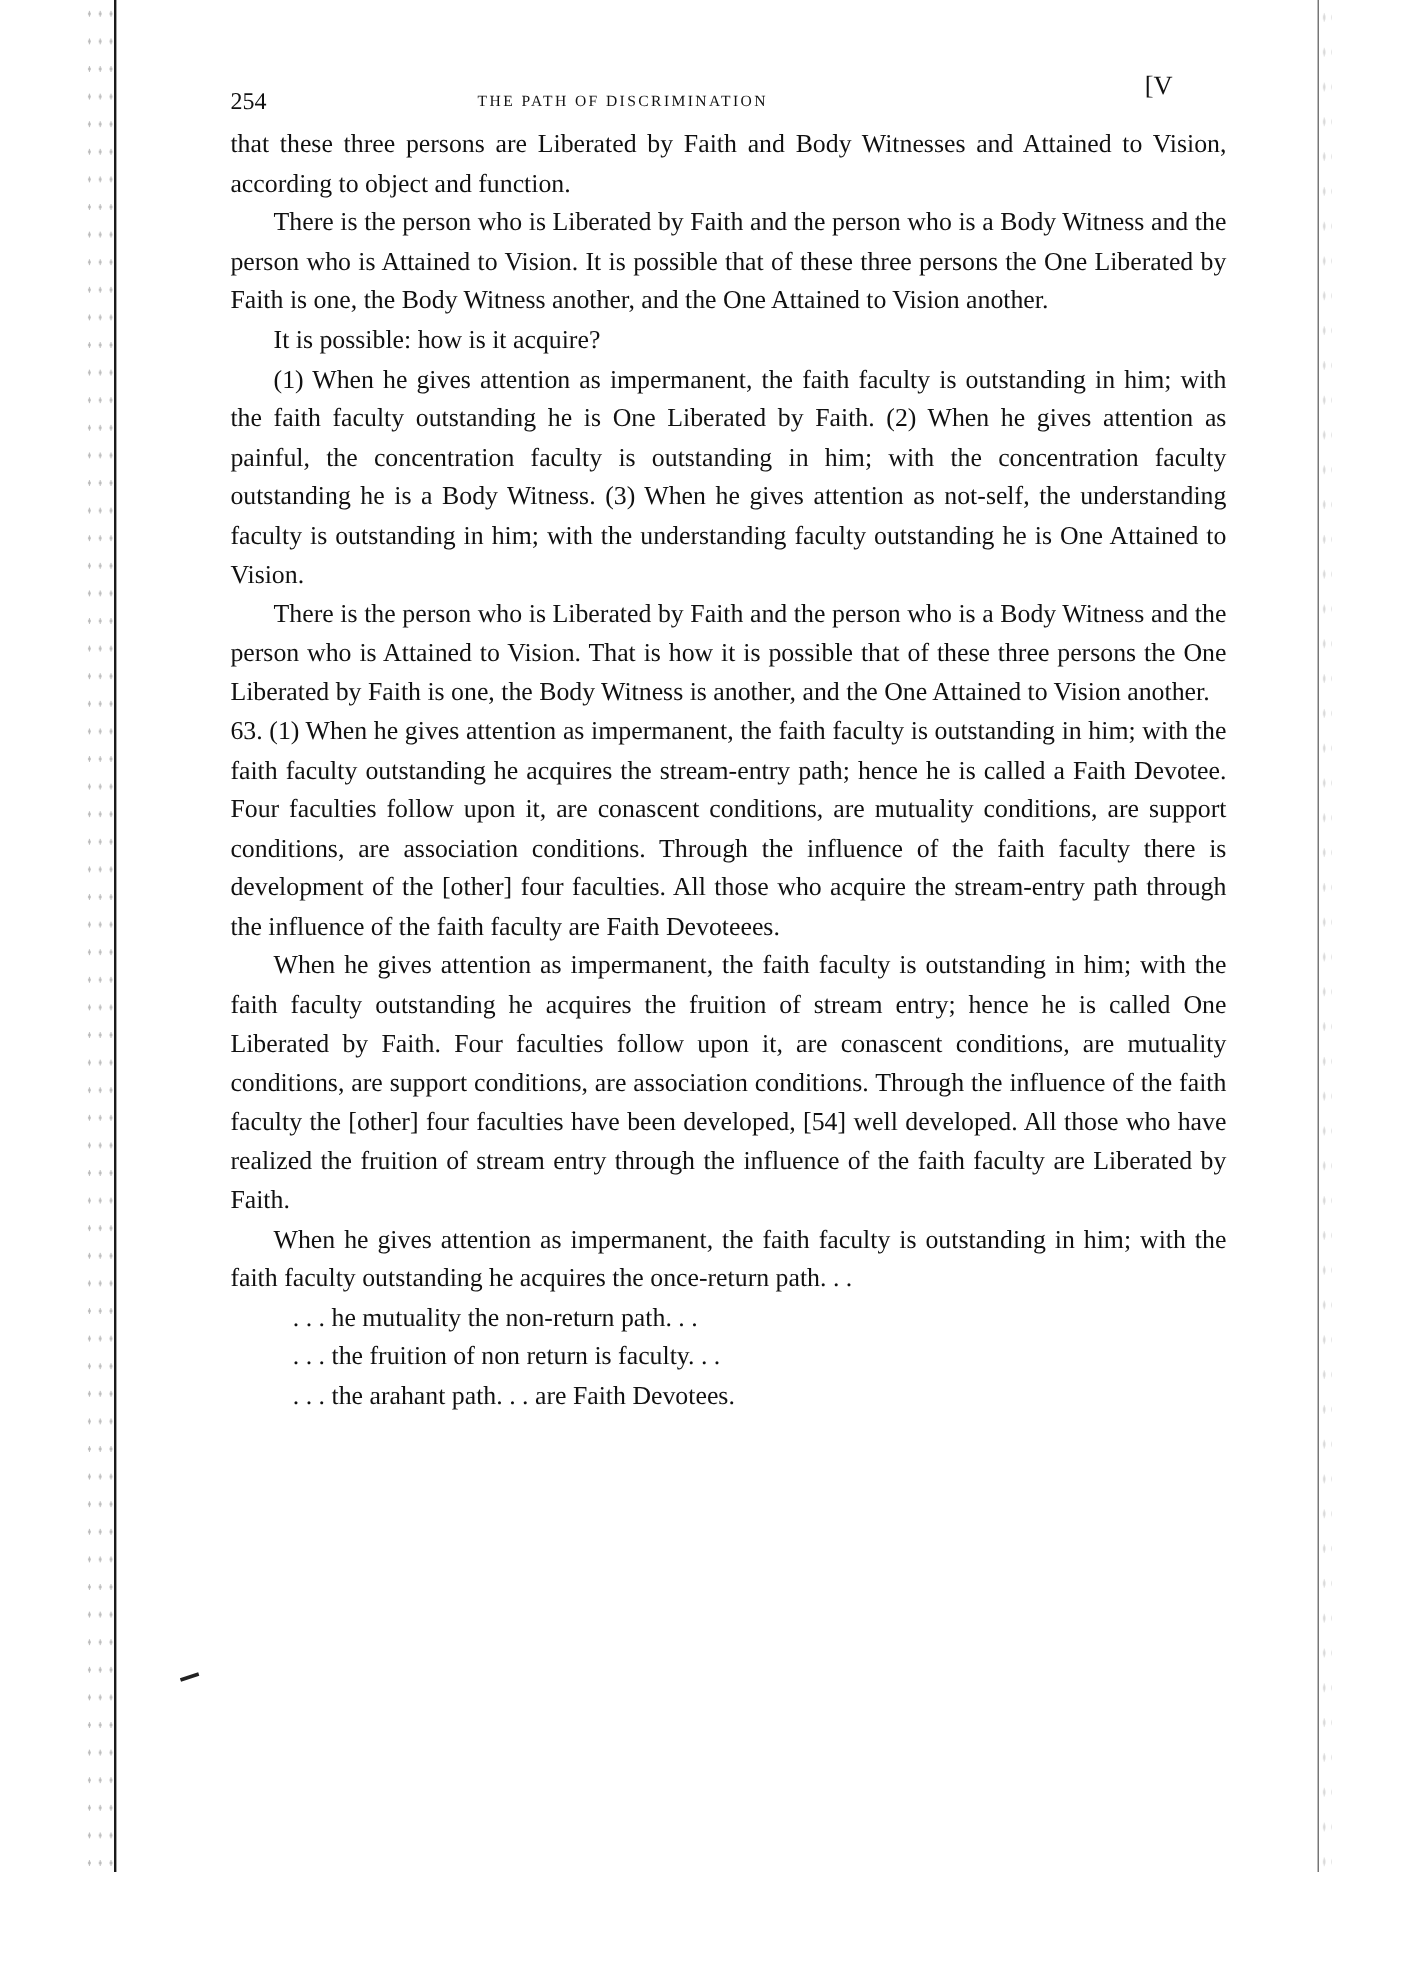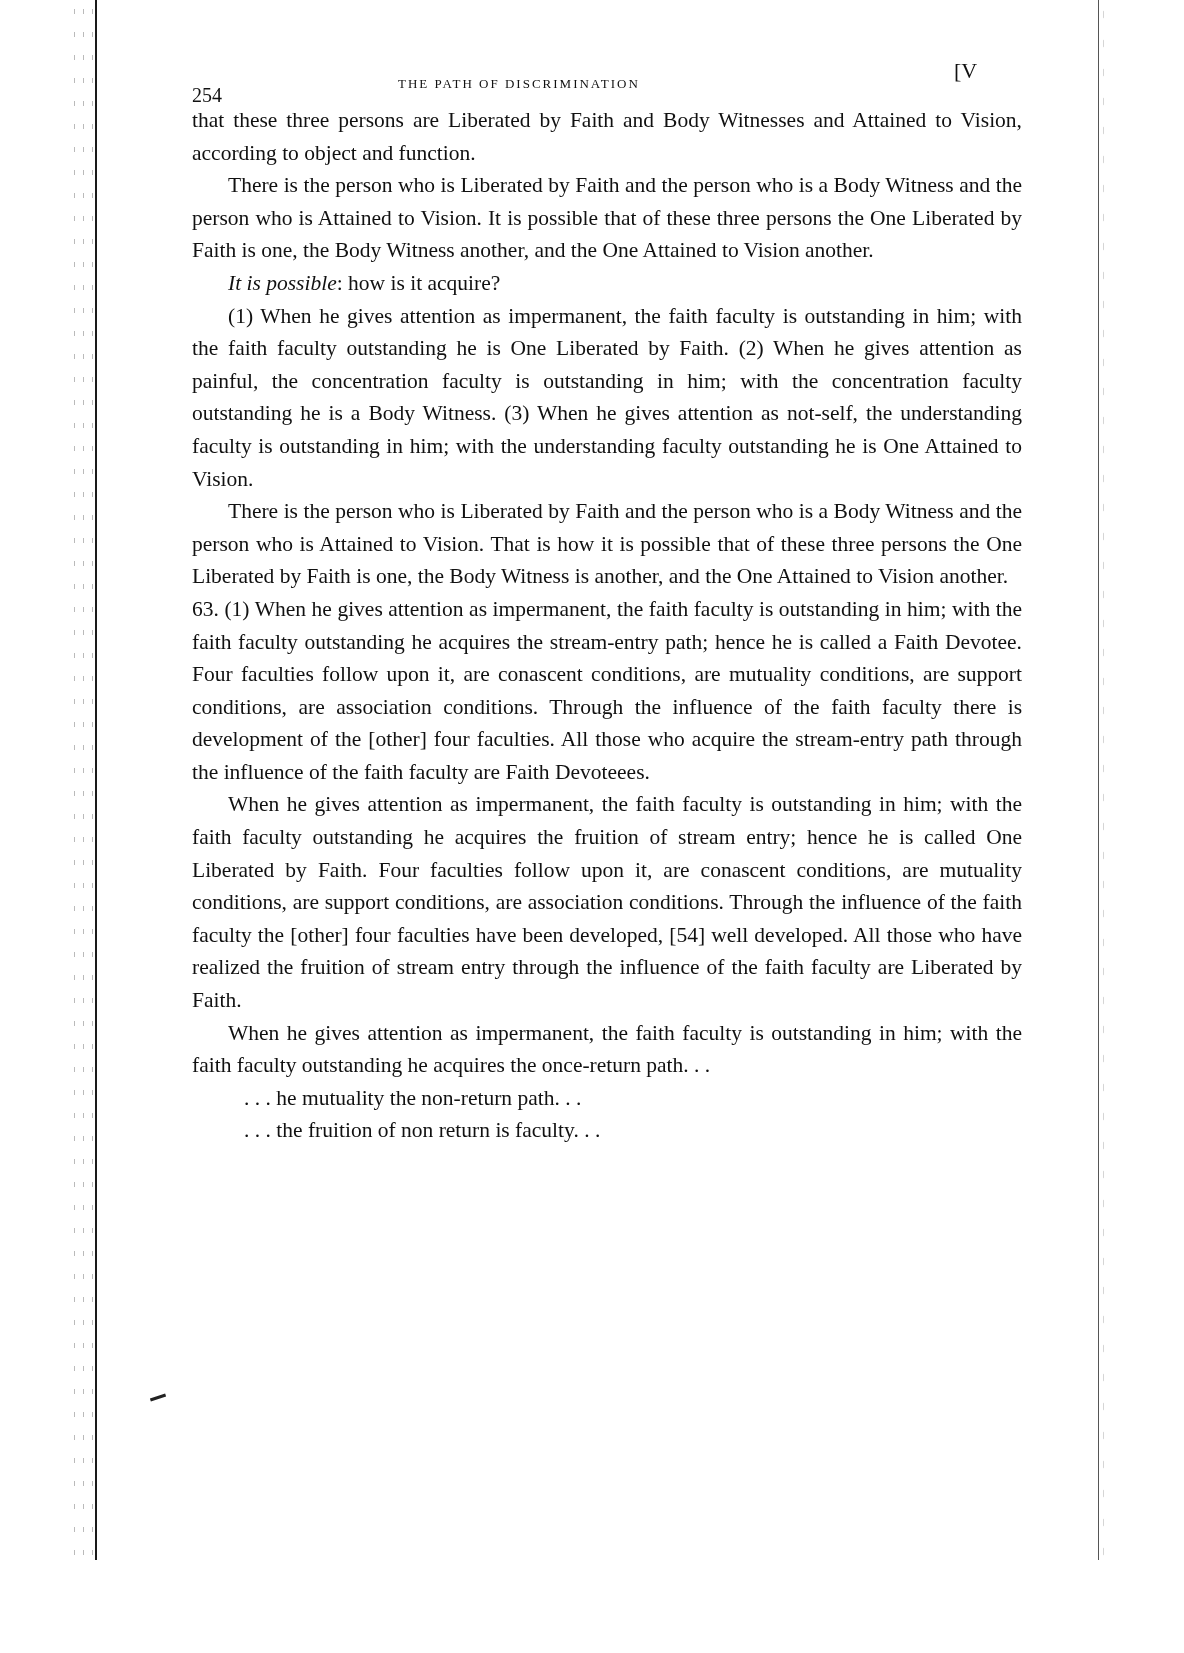--- a/index.html
+++ b/index.html
@@ -68,21 +68,20 @@
     }
     .running-head {
       position: relative;
       height: 40px;
       font-size: 20px;
     }
     .page-number {
       position: absolute;
       left: 0;
       top: 16px;
-      margin-top: 10px;
     }
     .running-title {
       position: absolute;
       left: 206px;
       top: 6px;
       letter-spacing: 2px;
       font-size: 13px;
       margin-top: 12px;
     }
     .section-mark {
@@ -101,21 +100,20 @@
       margin: 0;
     }
     .indent {
       text-indent: 36px;
     }
     .ellipsis-line {
       padding-left: 52px;
       text-align: left;
     }
     .it {
-      font-style: italic;
     }
   </style>
 </head>
 <body>
 
 <div class="scan-speckle-left"></div>
 <div class="scan-edge-left"></div>
 <div class="scan-edge-right"></div>
 <div class="scan-speckle-right"></div>
 <div class="stray-mark"></div>
@@ -131,14 +129,15 @@
     <p>that these three persons are Liberated by Faith and Body Witnesses and Attained to Vision, according to object and function.</p>
     <p class="indent">There is the person who is Liberated by Faith and the person who is a Body Witness and the person who is Attained to Vision. It is possible that of these three persons the One Liberated by Faith is one, the Body Witness another, and the One Attained to Vision another.</p>
     <p class="indent"><span class="it">It is possible</span><span>: how is it acquire?</span></p>
     <p class="indent">(1) When he gives attention as impermanent, the faith faculty is outstanding in him; with the faith faculty outstanding he is One Liberated by Faith. (2) When he gives attention as painful, the concentration faculty is outstanding in him; with the concentration faculty outstanding he is a Body Witness. (3) When he gives attention as not-self, the understanding faculty is outstanding in him; with the understanding faculty outstanding he is One Attained to Vision.</p>
     <p class="indent">There is the person who is Liberated by Faith and the person who is a Body Witness and the person who is Attained to Vision. That is how it is possible that of these three persons the One Liberated by Faith is one, the Body Witness is another, and the One Attained to Vision another.</p>
     <p>63.  (1) When he gives attention as impermanent, the faith faculty is outstanding in him; with the faith faculty outstanding he acquires the stream-entry path; hence he is called a Faith Devotee. Four faculties follow upon it, are conascent conditions, are mutuality conditions, are support conditions, are association conditions. Through the influence of the faith faculty there is development of the [other] four faculties. All those who acquire the stream-entry path through the influence of the faith faculty are Faith Devoteees.</p>
     <p class="indent">When he gives attention as impermanent, the faith faculty is outstanding in him; with the faith faculty outstanding he acquires the fruition of stream entry; hence he is called One Liberated by Faith. Four faculties follow upon it, are conascent conditions, are mutuality conditions, are support conditions, are association conditions. Through the influence of the faith faculty the [other] four faculties have been developed, [54] well developed. All those who have realized the fruition of stream entry through the influence of the faith faculty are Liberated by Faith.</p>
     <p class="indent">When he gives attention as impermanent, the faith faculty is outstanding in him; with the faith faculty outstanding he acquires the once-return path. . .</p>
     <p class="ellipsis-line">. . . he mutuality the non-return path. . .</p>
     <p class="ellipsis-line">. . . the fruition of non return is faculty. . .</p>
+    <p class="ellipsis-line">. . . the arahant path. . . are Faith Devotees.</p>
   </div>
 </div>
 
 </body></html>

